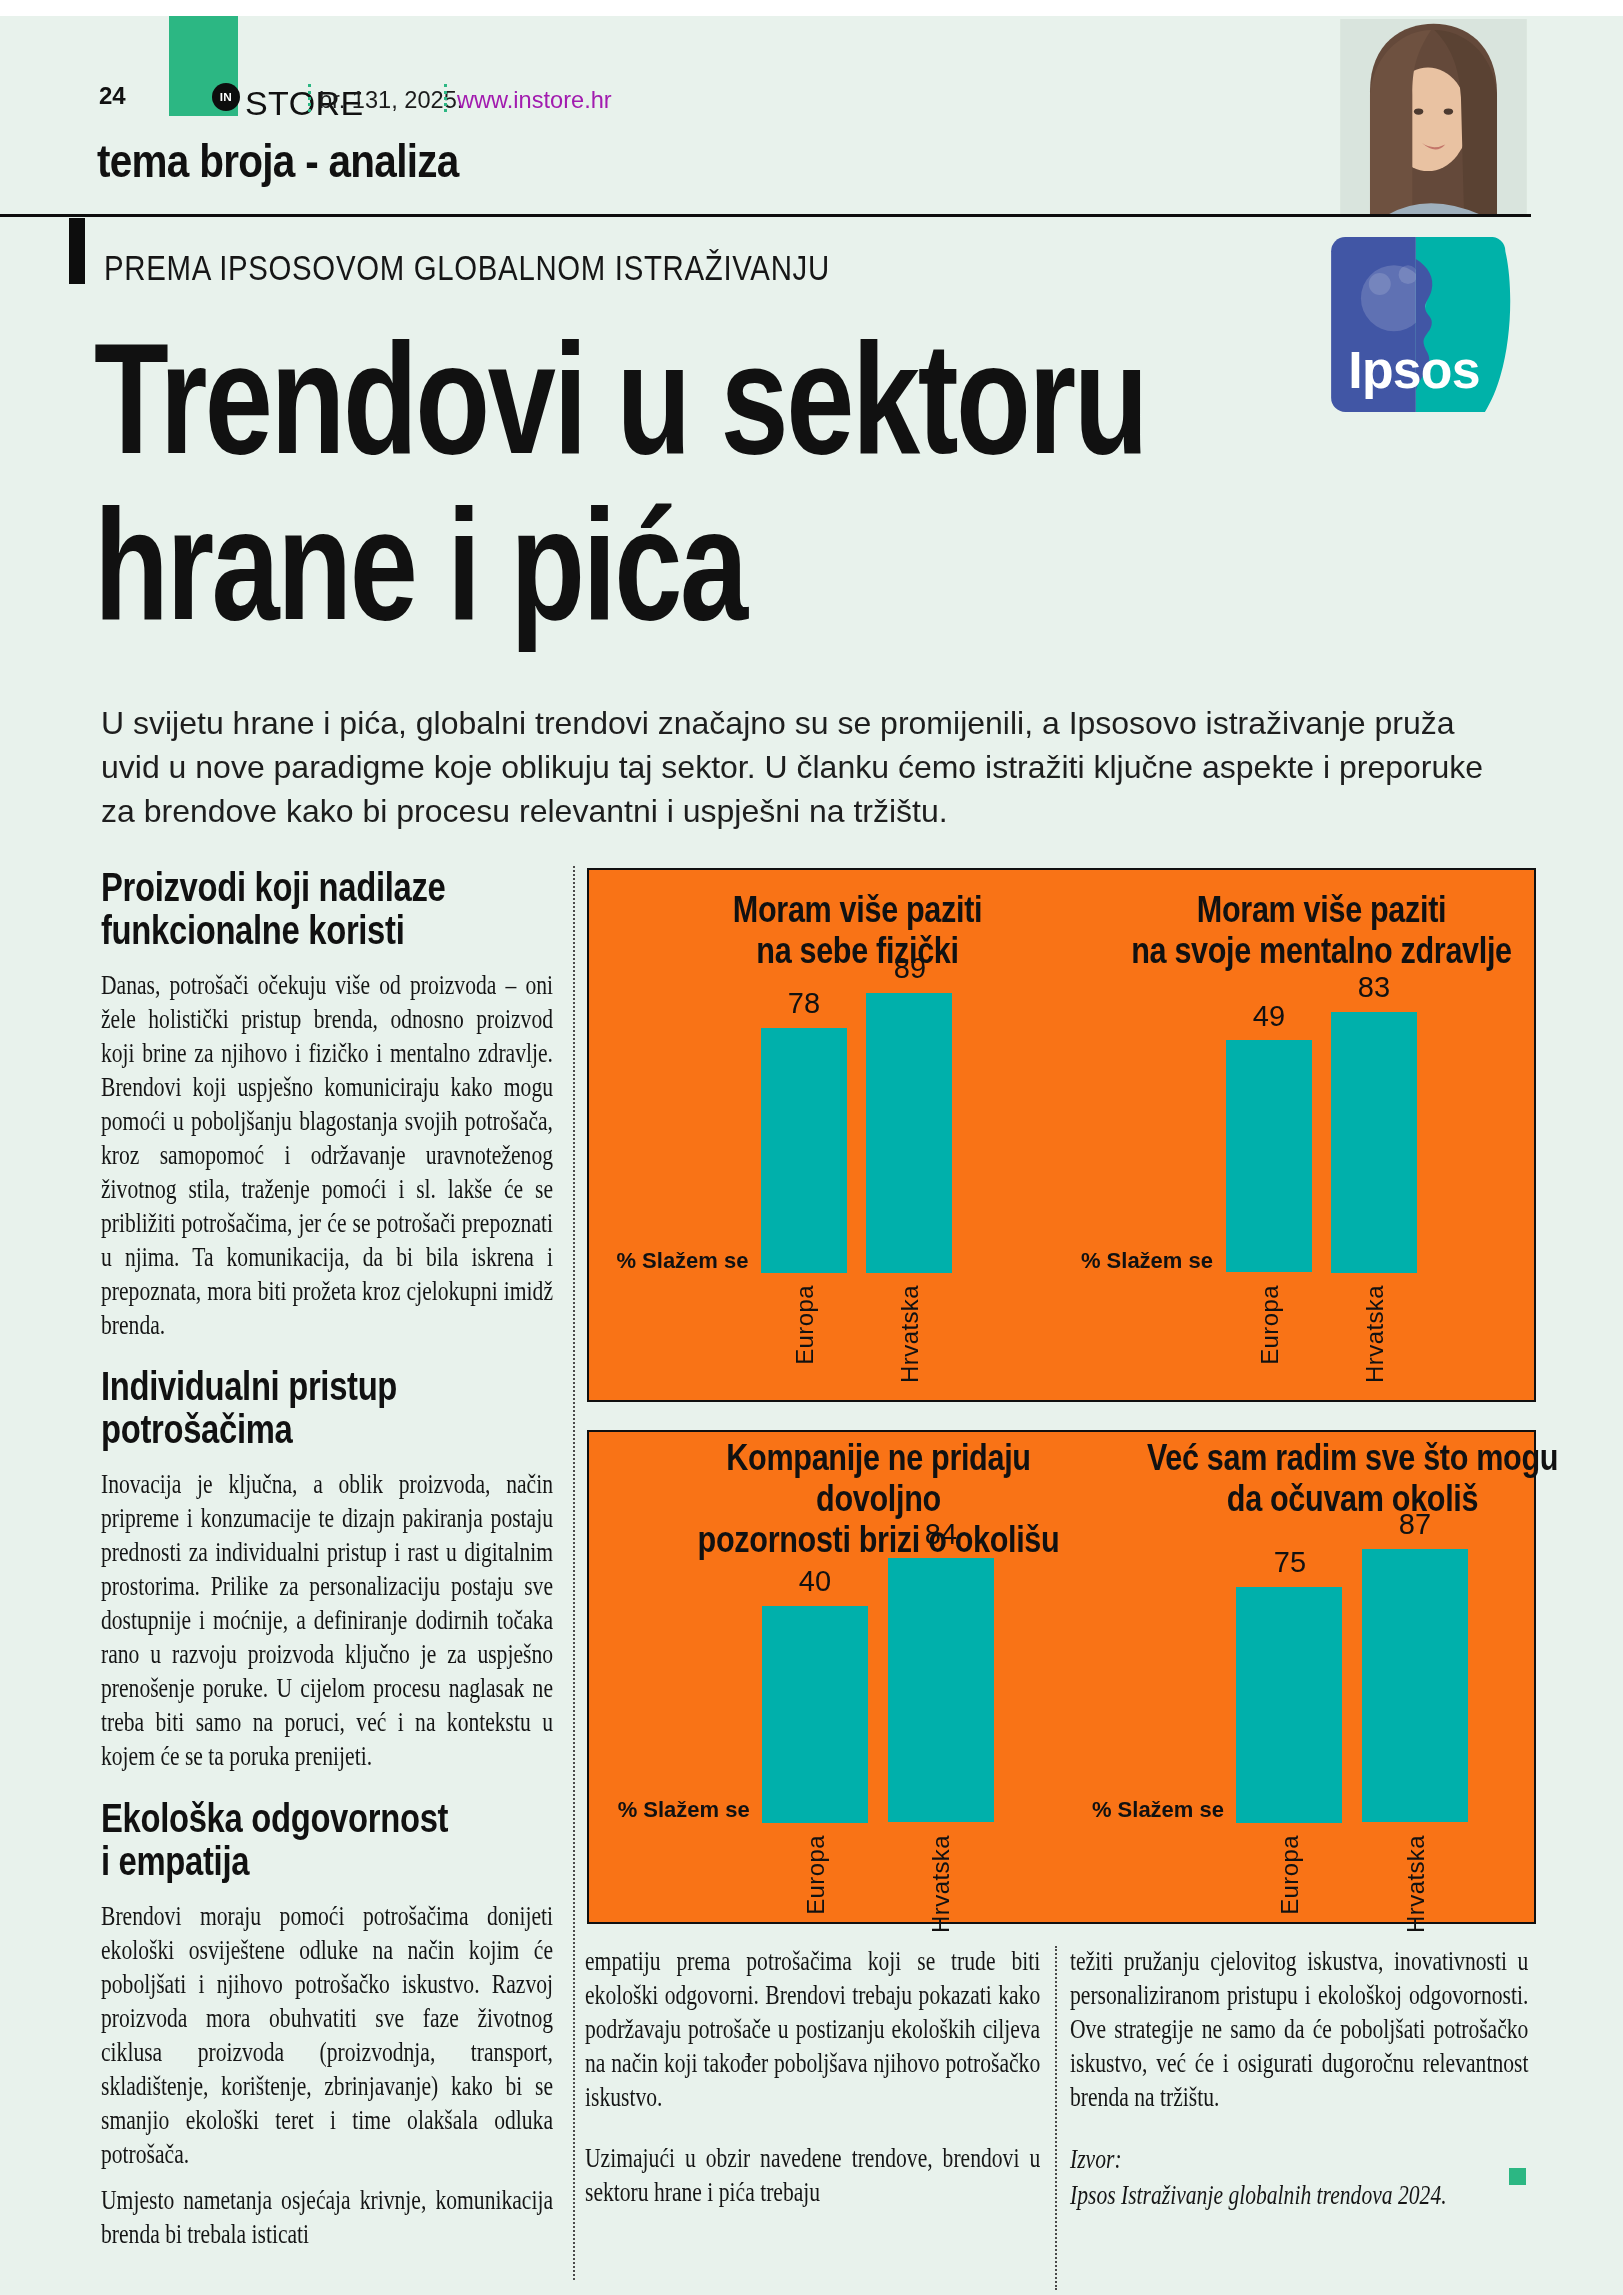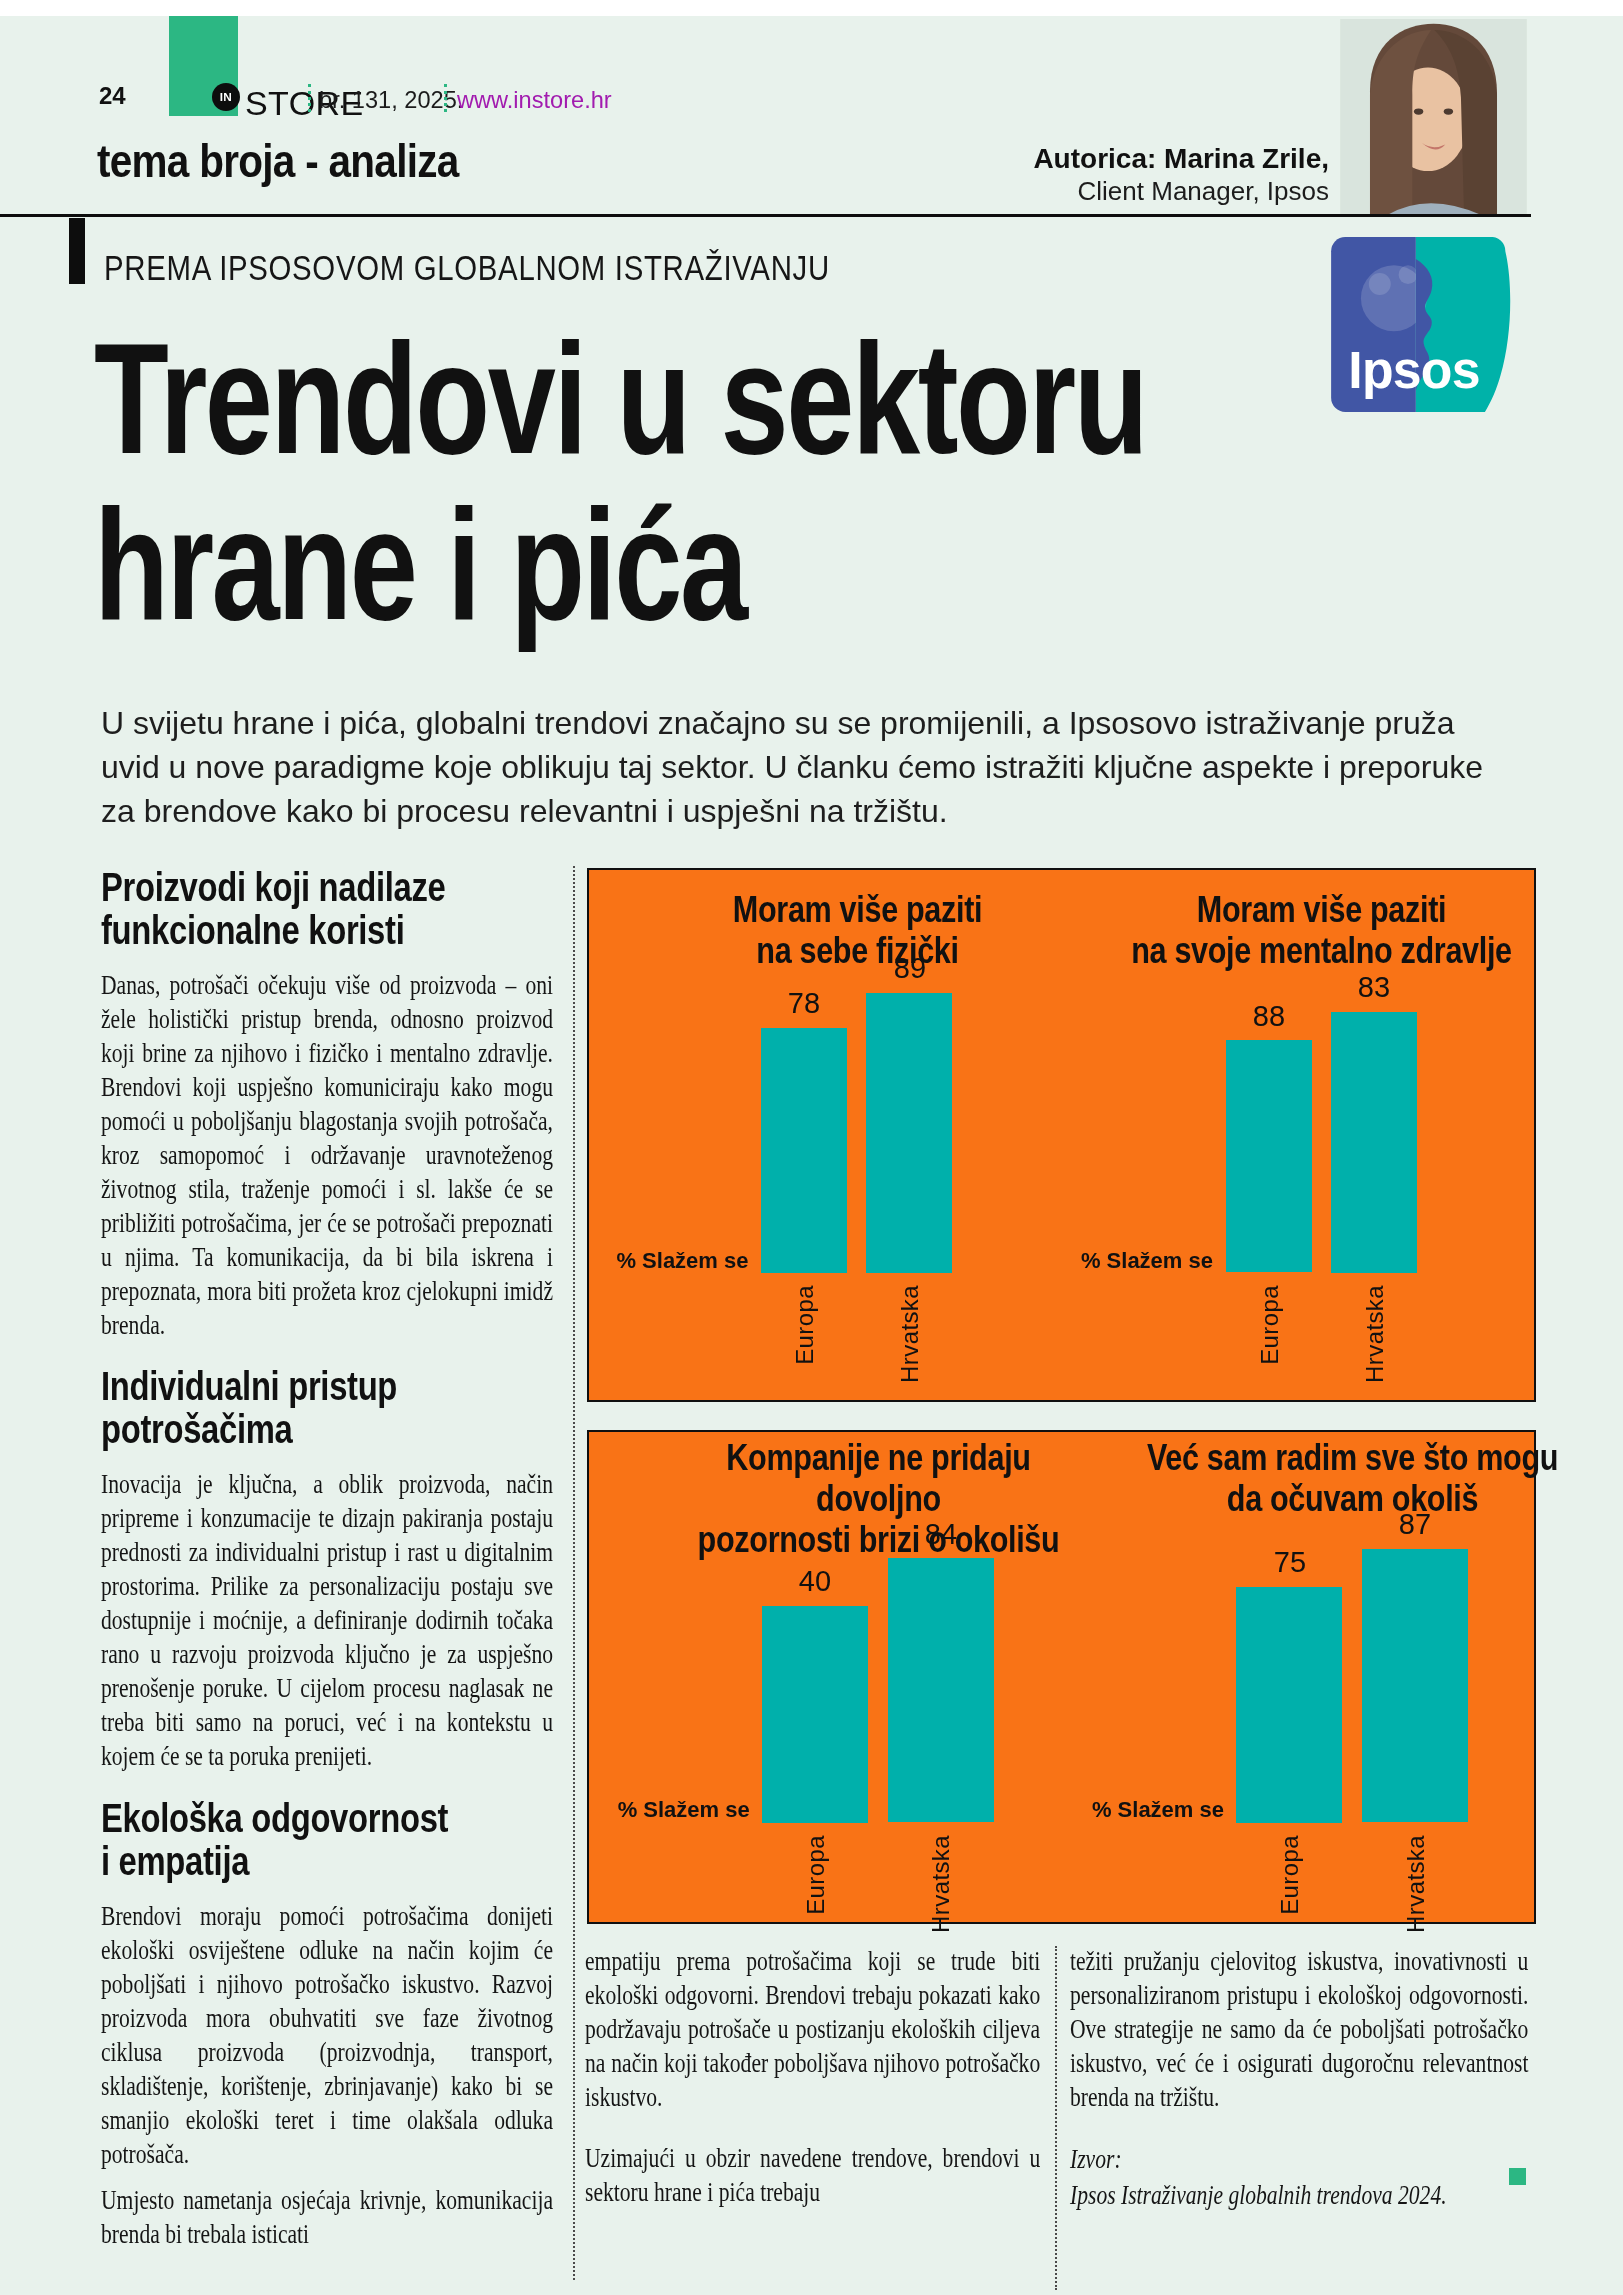--- a/index.html
+++ b/index.html
@@ -89,24 +89,20 @@
     <span>IN</span>
   </div>
   <span class="abs brand">STORE</span>
   <div class="abs mast-sep s1"></div>
   <span class="abs issue">br. 131, 2025.</span>
   <div class="abs mast-sep s2"></div>
   <span class="abs website">www.instore.hr</span>
 
   <span class="abs section-title">tema broja - analiza</span>
 
-  <div class="abs author-block">
-    <div class="author-name">Autorica: Marina Zrile,</div>
-    <div class="author-role">Client Manager, Ipsos</div>
-  </div>
 
   <svg class="abs author-photo" viewBox="0 0 238 250">
     <rect x="0" y="0" width="238" height="250" fill="#d9e4dd"></rect>
     <path d="M38,250 L38,92 C38,30 80,6 119,6 C160,6 200,32 200,95 L200,250 Z" fill="#64493a"></path>
     <ellipse cx="112" cy="128" rx="52" ry="66" fill="#e9c2a2"></ellipse>
     <path d="M38,250 L38,95 C44,40 84,14 116,14 C96,44 92,66 92,96 L92,250 Z" fill="#6e5140"></path>
     <path d="M200,250 L200,98 C196,42 156,14 120,14 C146,40 152,70 154,100 L158,250 Z" fill="#5a4233"></path>
     <ellipse cx="100" cy="118" rx="6" ry="4" fill="#4c3a30"></ellipse>
     <ellipse cx="138" cy="118" rx="6" ry="4" fill="#4c3a30"></ellipse>
     <path d="M104,158 q14,10 30,2 q-12,14 -30,-2" fill="#c4766a"></path>
@@ -155,21 +151,21 @@
       <div class="bar" style="left: 172px; top: 158px; width: 86px; height: 245px; background: rgb(0, 176, 171);"></div>
       <div class="bar-value" style="left: 152px; top: 117px; width: 126px;">78</div>
       <div class="cat-label" style="left: 202px; top: 415px;">Europa</div>
       <div class="bar" style="left: 277px; top: 123px; width: 86px; height: 280px; background: rgb(0, 176, 171);"></div>
       <div class="bar-value" style="left: 258px; top: 82px; width: 126px;">89</div>
       <div class="cat-label" style="left: 307px; top: 415px;">Hrvatska</div>
       <div class="chart-title" style="left: 481px; top: 20.4px; width: 503px;">Moram više paziti
 na svoje mentalno zdravlje</div>
       <div class="agree-label" style="left: 459px; top: 378px; width: 165px;">% Slažem se</div>
       <div class="bar" style="left: 637px; top: 170px; width: 86px; height: 232px; background: rgb(0, 176, 171);"></div>
-      <div class="bar-value" style="left: 617px; top: 130px; width: 126px;">88</div>
+      <div class="bar-value" style="left: 617px; top: 130px; width: 126px;">49</div>
       <div class="cat-label" style="left: 667px; top: 415px;">Europa</div>
       <div class="bar" style="left: 742px; top: 142px; width: 86px; height: 261px; background: rgb(0, 176, 171);"></div>
       <div class="bar-value" style="left: 722px; top: 101px; width: 126px;">83</div>
       <div class="cat-label" style="left: 772px; top: 415px;">Hrvatska</div>
     </div>
   <div class="abs chart-box" id="box2">
       <div class="chart-title" style="left: 38px; top: 6.3px; width: 503px;">Kompanije ne pridaju dovoljno
 pozornosti brizi o okolišu</div>
       <div class="agree-label" style="left: -4.3px; top: 365px; width: 165px;">% Slažem se</div>
       <div class="bar" style="left: 173px; top: 174px; width: 106px; height: 217px; background: rgb(0, 176, 171);"></div>

